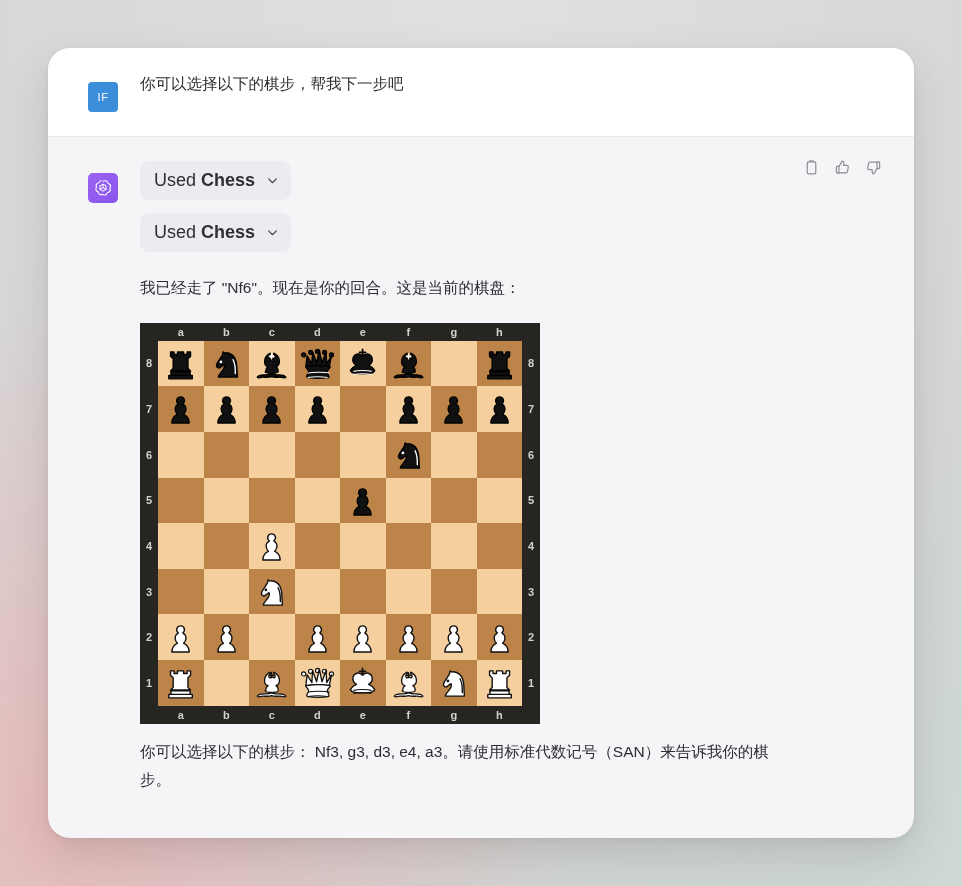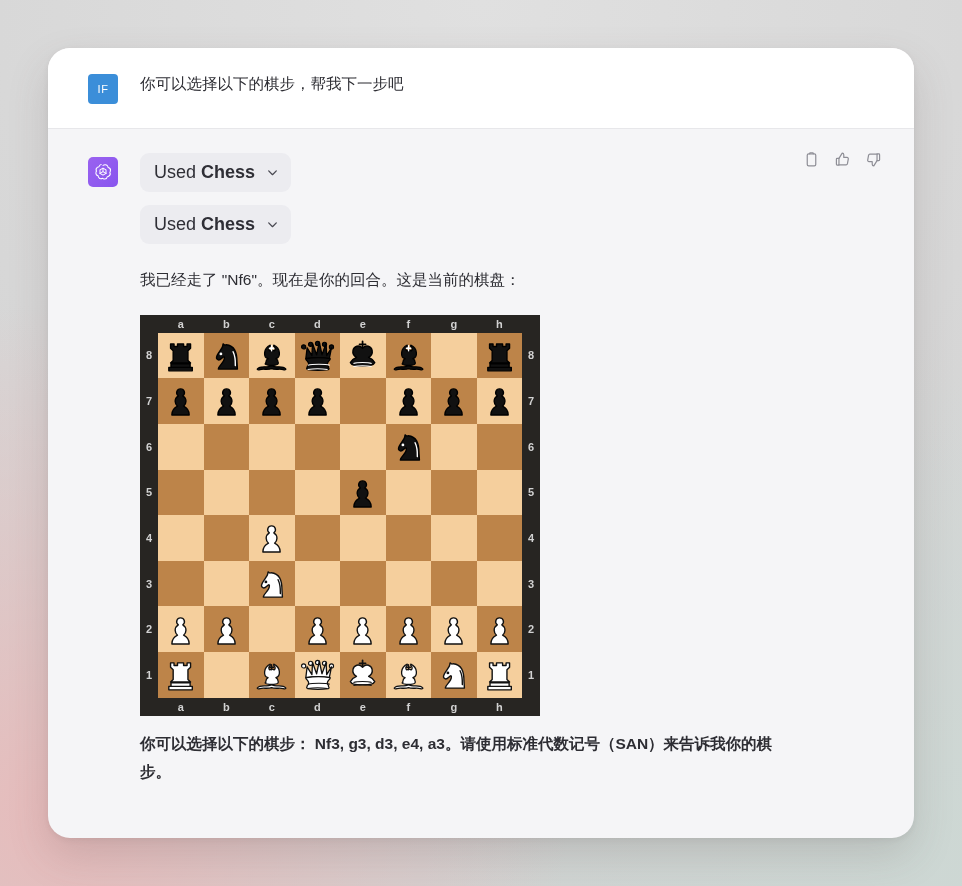--- a/index.html
+++ b/index.html
@@ -39,21 +39,21 @@
     display: flex;
     align-items: flex-start;
     gap: 22px;
     min-height: 79px;
   }
   .avatar {
     width: 30px; height: 30px;
     border-radius: 4px;
     flex: 0 0 30px;
     display: flex; align-items: center; justify-content: center;
-    margin-top: 6px;
+    margin-top: 14px;
   }
   #user-avatar {
     background: #3b8ed9;
     color: #ffffff;
     font-size: 11px;
     letter-spacing: .5px;
     font-weight: 400;
   }
   #user-text {
     font-size: 15.5px;
@@ -121,21 +121,21 @@
   .tool-chip-label b { font-weight: 700; }
   .chev { width: 13px; height: 13px; color: #4a4a52; }
   .chev svg { width: 100%; height: 100%; display: block; }
 
   .para {
     font-size: 15.5px;
     line-height: 1.85;
     color: #2d2d33;
   }
   #intro-text { margin-top: 22px; }
-  #options-text { margin-top: 14px; max-width: 645px; font-weight: bold; }
+  #options-text { margin-top: 14px; max-width: 645px; }
 
   
   #chess-board-wrap {
     margin-top: 20px;
     width: 400px;
     height: 401px;
     background: #272522;
     display: grid;
     grid-template-columns: 18px 1fr 18px;
     grid-template-rows: 18px 1fr 18px;

